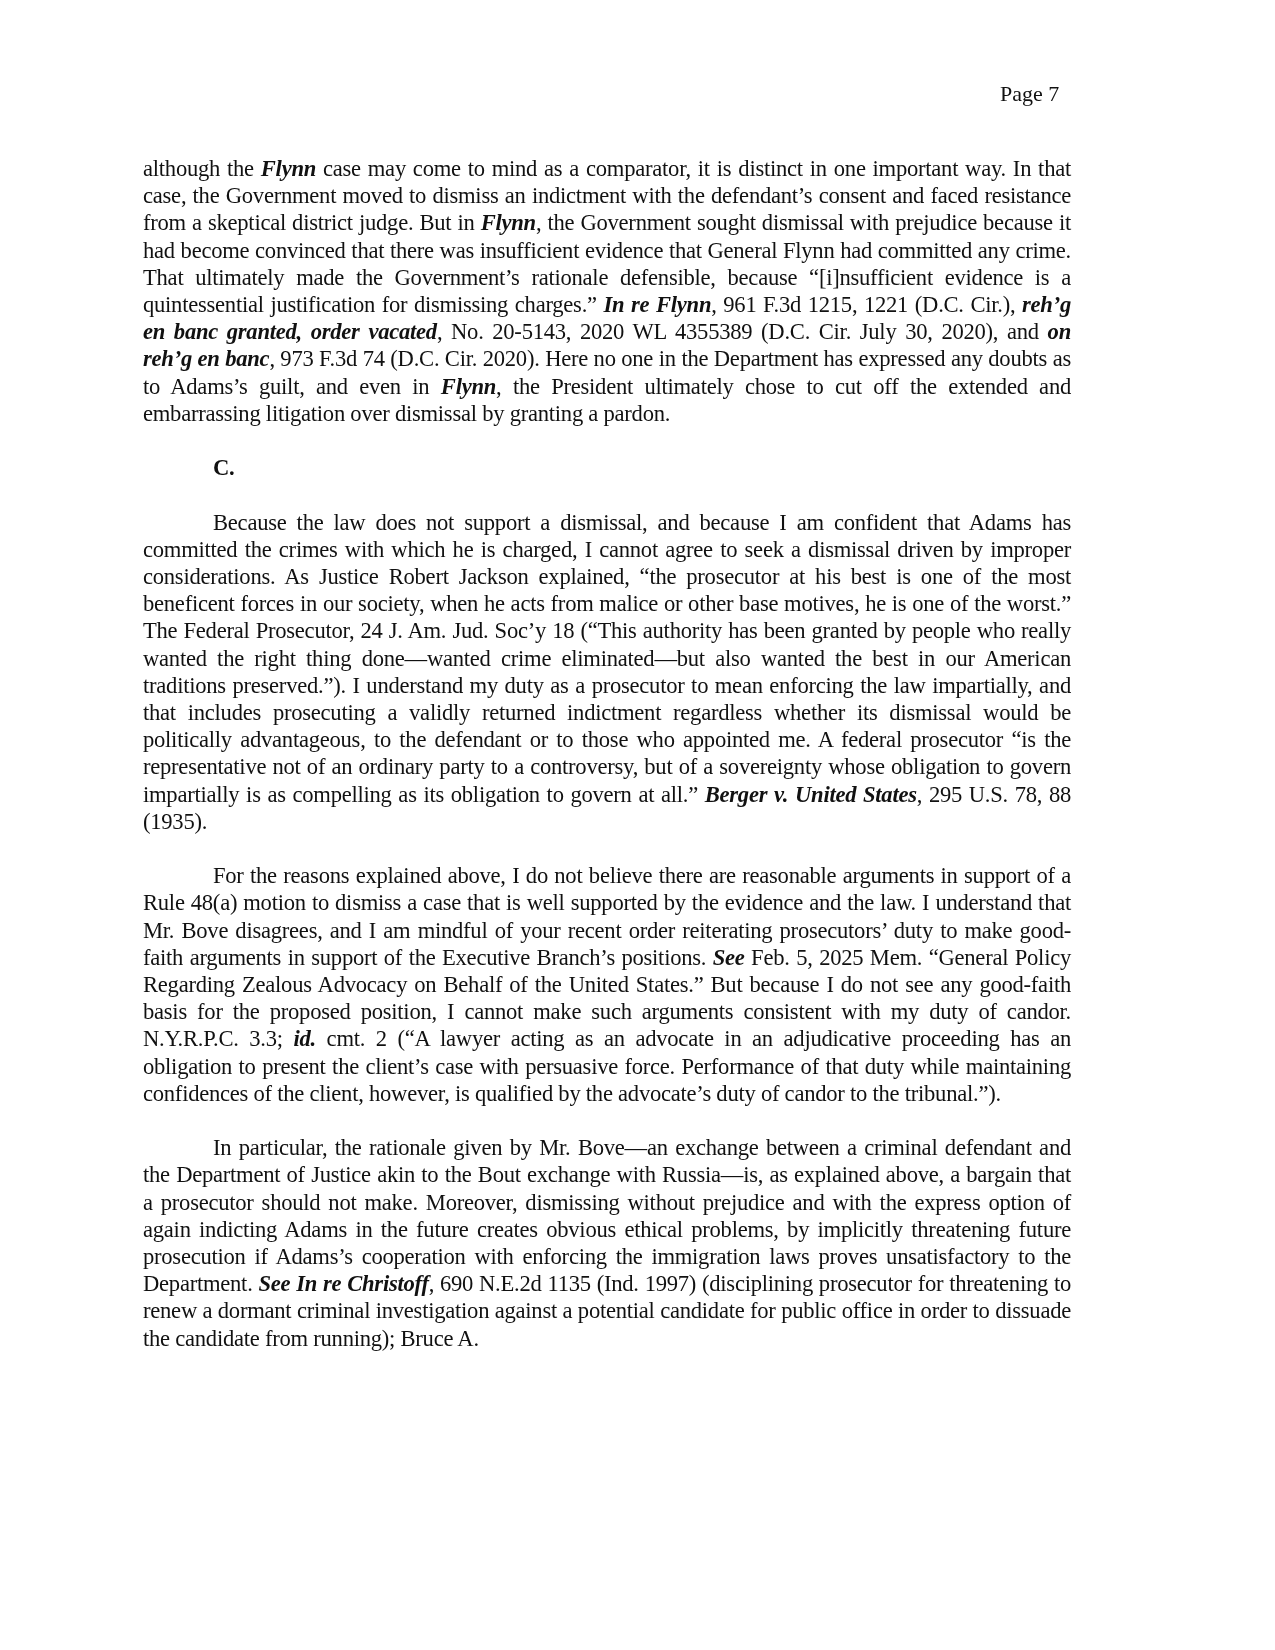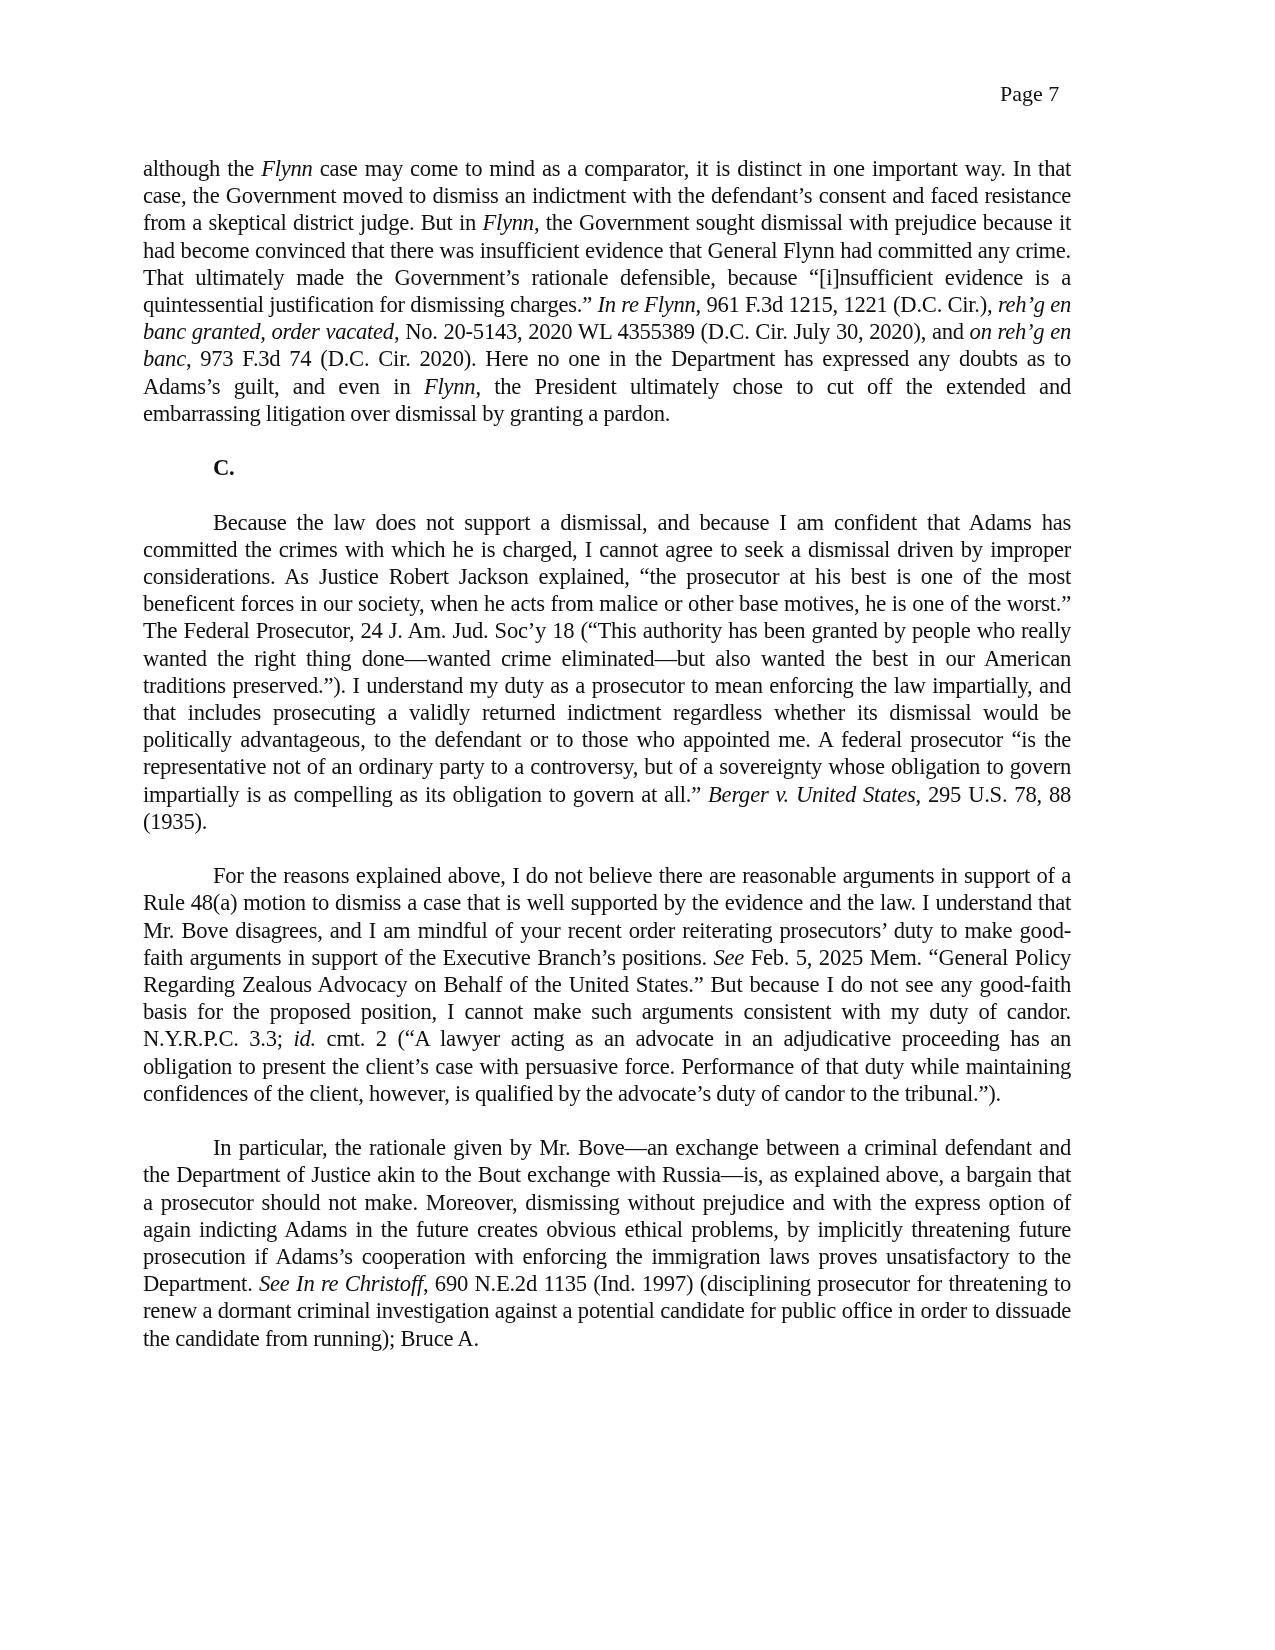--- a/index.html
+++ b/index.html
@@ -18,21 +18,21 @@
     text-align: justify;
     letter-spacing: -0.25px;
   }
   .para { margin: 0 0 27.2px 0; }
   .indent { text-indent: 70px; }
   .heading {
     font-weight: bold; margin: 0 0 27.2px 0; padding-left: 70px;
     display: flex;
   }
   .heading .letter { width: 72px; display: inline-block; }
-  i { font-style: italic; }
+  i { font-style: italic; font-weight: bold; }
 </style>
 </head>
 <body>
 
 <div class="page-number">Page 7</div>
 
 <div class="body-text">
   <p class="para"><span>although the </span><i>Flynn</i><span> case may come to mind as a comparator, it is distinct in one important way. In that case, the Government moved to dismiss an indictment with the defendant’s consent and faced resistance from a skeptical district judge. But in </span><i>Flynn</i><span>, the Government sought dismissal with prejudice because it had become convinced that there was insufficient evidence that General Flynn had committed any crime. That ultimately made the Government’s rationale defensible, because “[i]nsufficient evidence is a quintessential justification for dismissing charges.” </span><i>In re Flynn</i><span>, 961 F.3d 1215, 1221 (D.C. Cir.), </span><i>reh’g en banc granted, order vacated</i><span>, No. 20-5143, 2020 WL 4355389 (D.C. Cir. July 30, 2020), and </span><i>on reh’g en banc</i><span>, 973 F.3d 74 (D.C. Cir. 2020). Here no one in the Department has expressed any doubts as to Adams’s guilt, and even in </span><i>Flynn</i><span>, the President ultimately chose to cut off the extended and embarrassing litigation over dismissal by granting a pardon.</span></p>
 
   <div class="heading">

